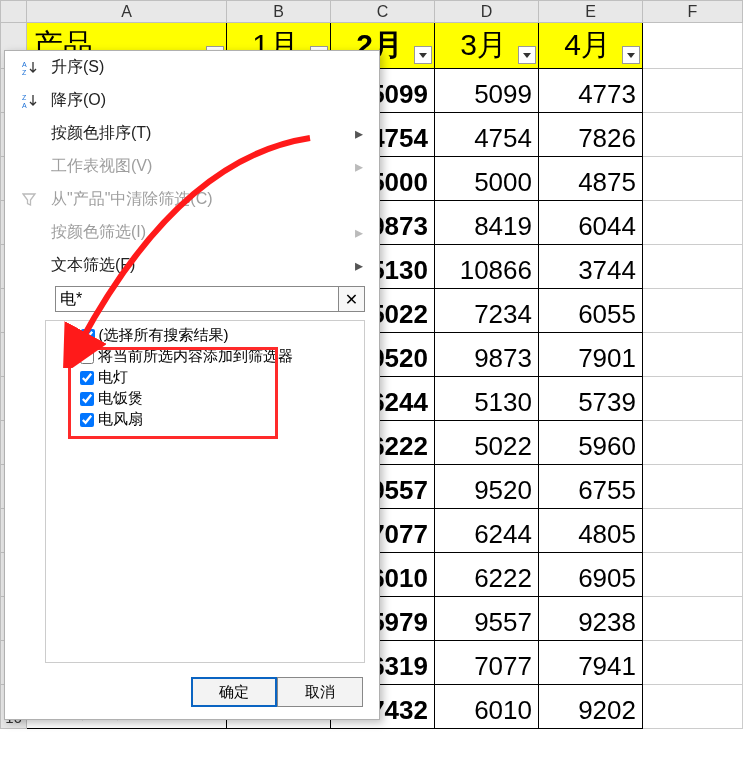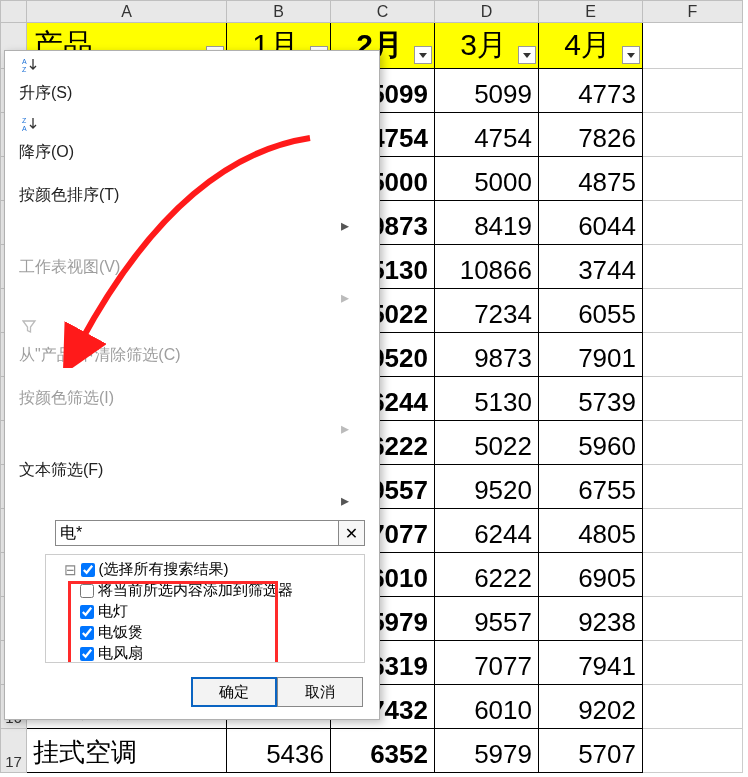--- a/index.html
+++ b/index.html
@@ -88,25 +88,25 @@
     background: #fff;
     border: 1px solid #b0b0b0;
     box-shadow: 3px 3px 8px rgba(0,0,0,.25);
     font-size: 16px;
     z-index: 10;
     display:flex;
     flex-direction:column;
   }
   .menu-item {
     display: flex;
-    padding: 6px 24px 6px 14px;
+    align-items: center;
+    padding: 6px 10px 6px 14px;
     gap: 10px;
     color: #222;
     position: relative;
-    flex-direction: column;
   }
   .menu-item .icon { width: 22px; display:flex; justify-content:center; color:#555;}
   .menu-item.disabled { color: #9e9e9e; }
   .menu-item .chev {
     margin-left: auto;
     margin-right:6px;
     color:#555;
   }
   .menu-item.disabled .chev { color:#bbb; }
   .search-row {
@@ -328,29 +328,20 @@
         <td class="cell colE">7941</td>
         <td class="cell colF" style="border: 1px solid rgb(204, 204, 204);"></td>
       </tr>
       <tr>
         <td class="rowhdr">16</td>
         <td class="cell colA" style="text-align: left;">立式空调</td>
         <td class="cell colB">8764</td>
         <td class="cell colC">7432</td>
         <td class="cell colD">6010</td>
         <td class="cell colE">9202</td>
-        <td class="cell colF" style="border: 1px solid rgb(204, 204, 204);"></td>
-      </tr>
-      <tr>
-        <td class="rowhdr">17</td>
-        <td class="cell colA" style="text-align: left;">挂式空调</td>
-        <td class="cell colB">5436</td>
-        <td class="cell colC">6352</td>
-        <td class="cell colD">5979</td>
-        <td class="cell colE">5707</td>
         <td class="cell colF" style="border: 1px solid rgb(204, 204, 204);"></td>
       </tr>
     </tbody>
 </table>
 
 <div class="menu">
   <div class="menu-item">
     <span class="icon">
       <svg width="16" height="16" viewBox="0 0 16 16">
           <text x="0" y="7" font-size="7" fill="#1a6fd6">A</text>

